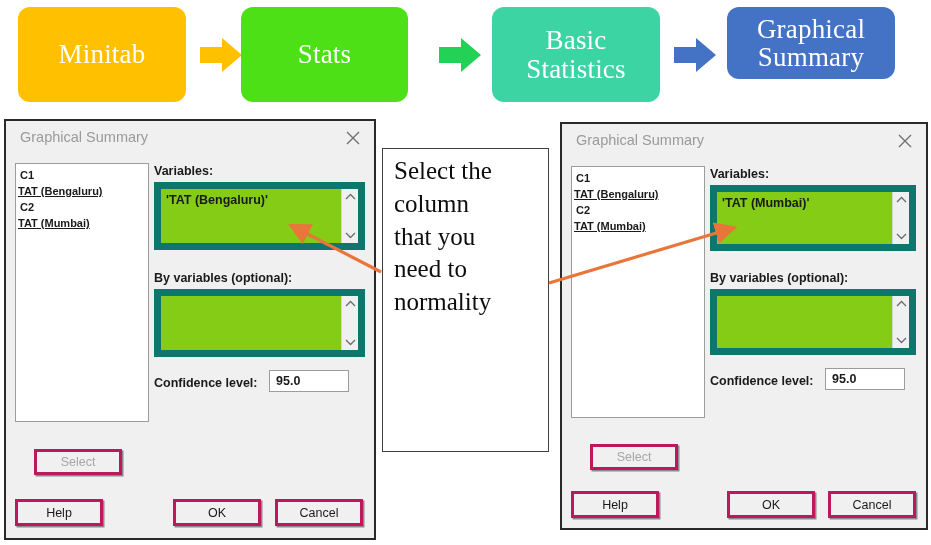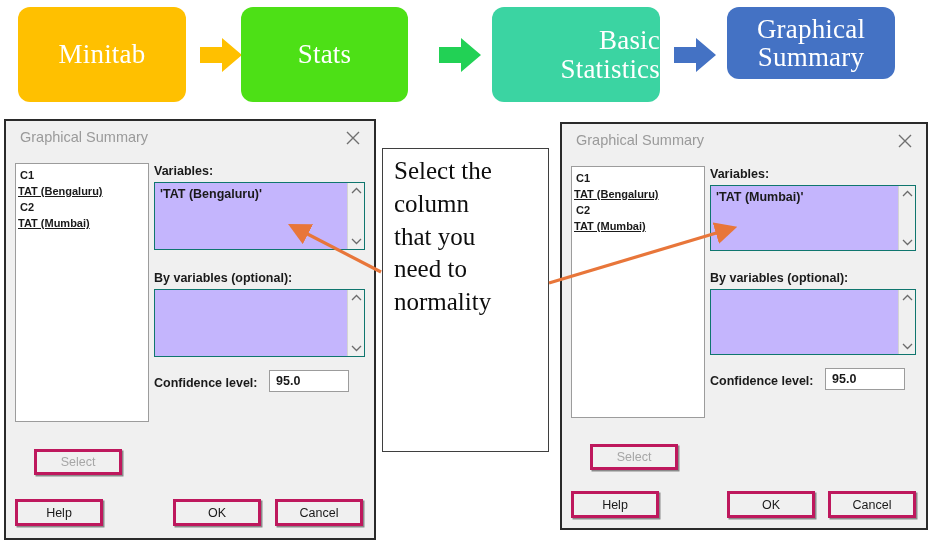--- a/index.html
+++ b/index.html
@@ -86,22 +86,22 @@
     position: absolute;
     font-size: 12.5px;
     color: #1a1a1a;
     font-weight: bold;
     white-space: nowrap;
     text-align: center;
   }
 
   .listbox {
     position: absolute;
-    background: #c4b5fd;
-    border: 1px solid #0f766e;
+    background: #84cc16;
+    border: 7px solid #0f766e;
     box-sizing: border-box;
     display: flex;
   }
   .listbox .lb-content {
     flex: 1 1 auto;
     padding: 4px 0 0 5px;
     font-size: 12.5px;
     color: #1a1a1a;
     font-weight: bold;
     overflow: hidden;
@@ -186,21 +186,21 @@
   <div class="flow-box" style="left:241px; top:7px; width:167px; height:95px; background:#4DE016;">
     <span class="lbl">Stats</span>
   </div>
 
   <div class="arrow" style="left:437px; top:35px;">
     <svg viewBox="0 0 46 40">
         <path d="M2,12 L24,12 L24,3 L44,20 L24,37 L24,28 L2,28 Z" fill="#22D155"></path>
       </svg>
   </div>
 
-  <div class="flow-box" style="left:492px; top:7px; width:168px; height:95px; background:#3BD4A2; flex-direction:column;align-items:flex-end;">
+  <div class="flow-box" style="left:492px; top:7px; width:168px; height:95px; background:#3BD4A2; flex-direction:column;">
     <span class="lbl">Basic</span>
     <span class="lbl">Statistics</span>
   </div>
 
   <div class="arrow" style="left:672px; top:35px;">
     <svg viewBox="0 0 46 40">
         <path d="M2,12 L24,12 L24,3 L44,20 L24,37 L24,28 L2,28 Z" fill="#4472C4"></path>
       </svg>
   </div>
 

